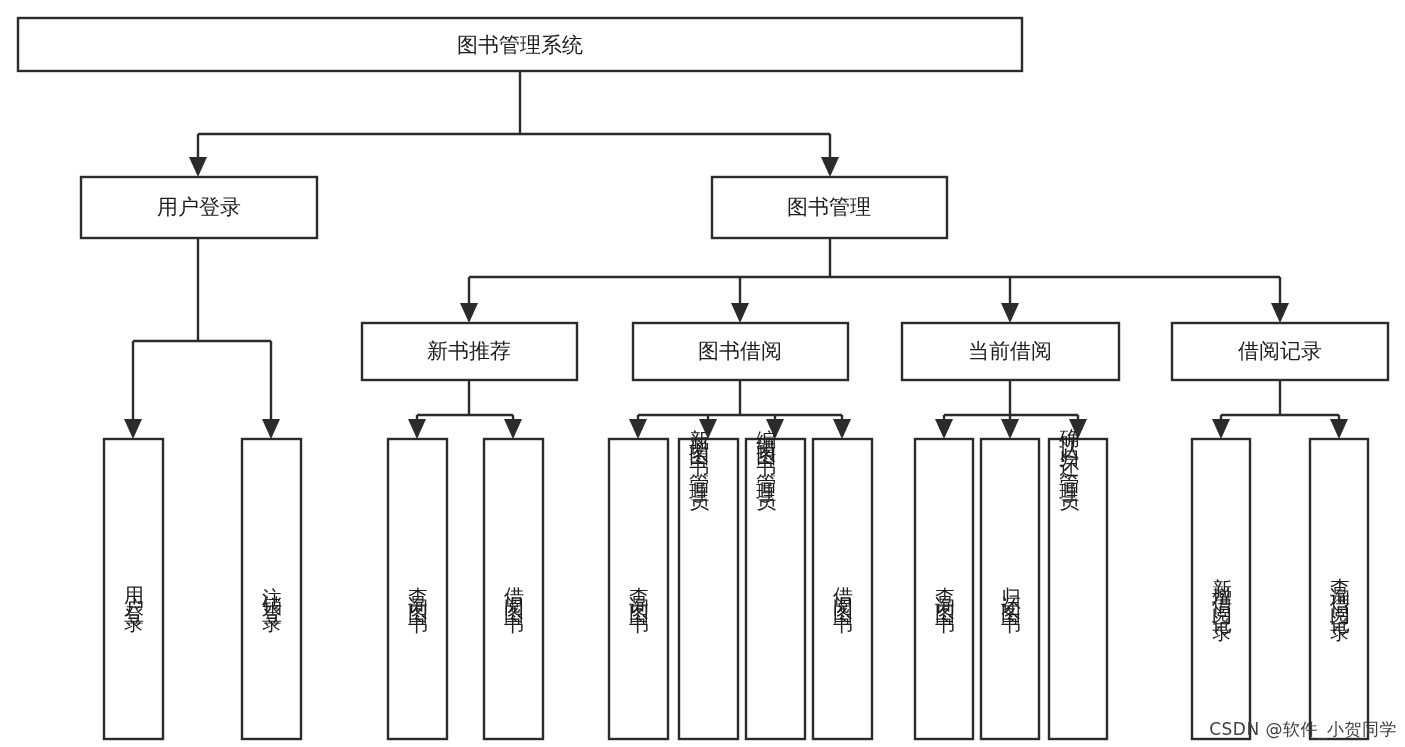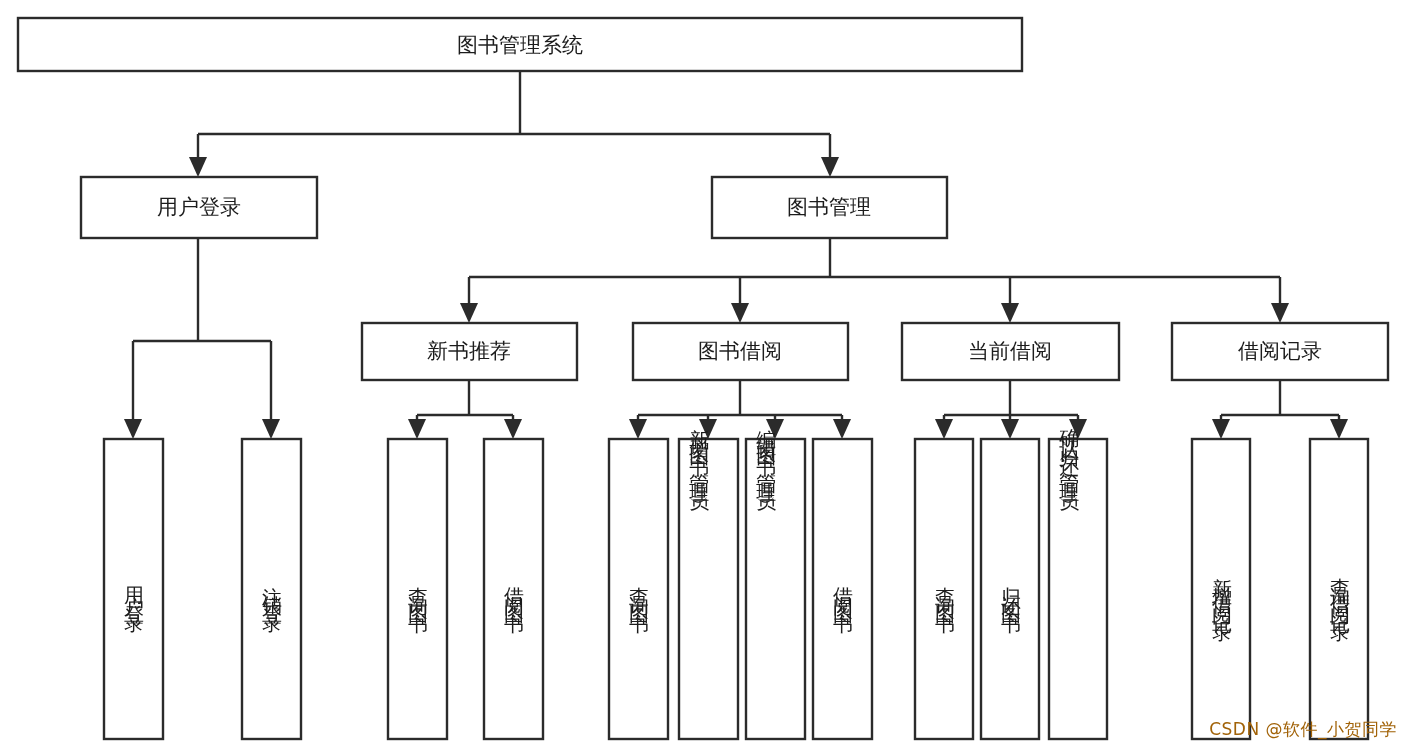--- a/index.html
+++ b/index.html
@@ -17,21 +17,21 @@
     font-size:21px;
     text-anchor:middle;
     dominant-baseline:middle;
   }
   .node-label.vertical{font-size:20px;}
   .link-line{stroke:#2b2b2b;stroke-width:2.4;fill:none;stroke-linecap:butt;}
   .arrow-head{fill:#2b2b2b;stroke:none;}
   .watermark{
     position:absolute;right:8px;bottom:6px;
     font-family:"DejaVu Sans","Liberation Sans",sans-serif;
-    font-size:17px;color:#a16207;white-space:nowrap;
+    font-size:17px;color:#404040;white-space:nowrap;
     letter-spacing:0.5px;
     user-select:none;
   }
 </style>
 </head>
 <body>
 
 <div id="chart-root">
 <svg width="1405" height="747" viewBox="0 0 1405 747" xmlns="http://www.w3.org/2000/svg">
 

